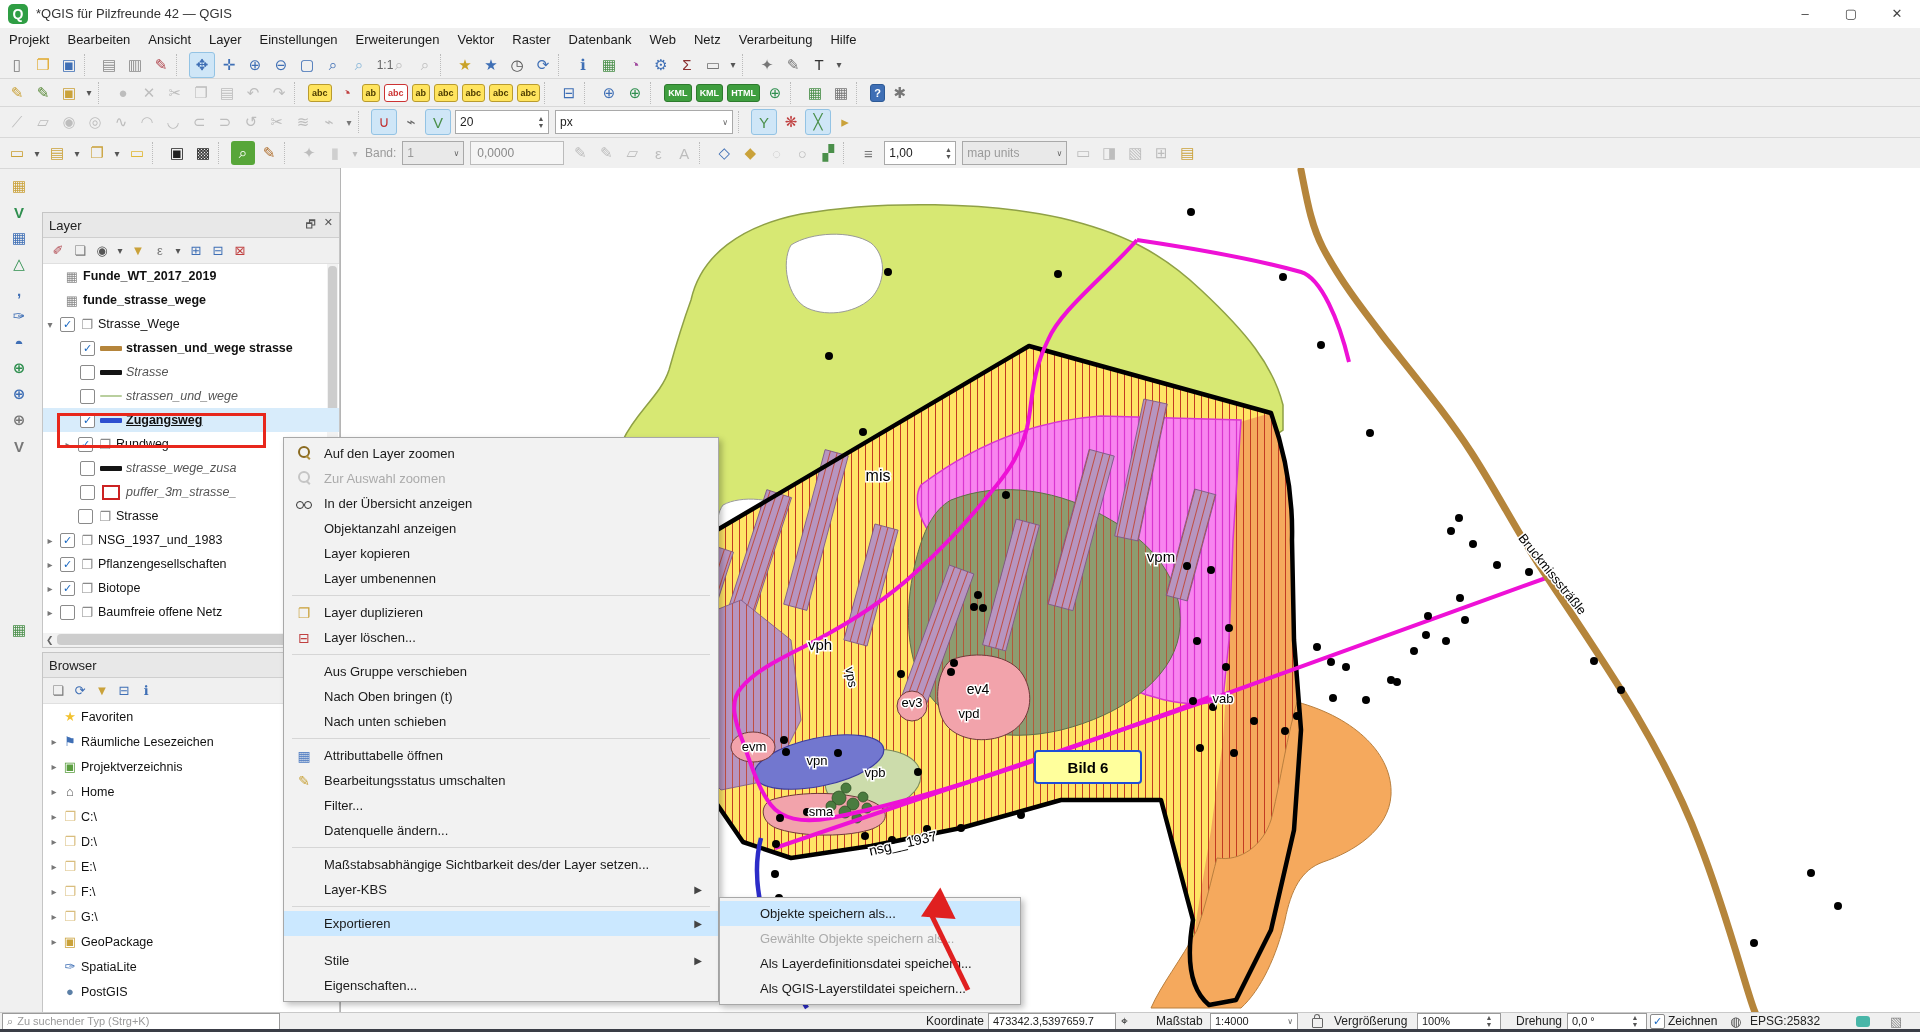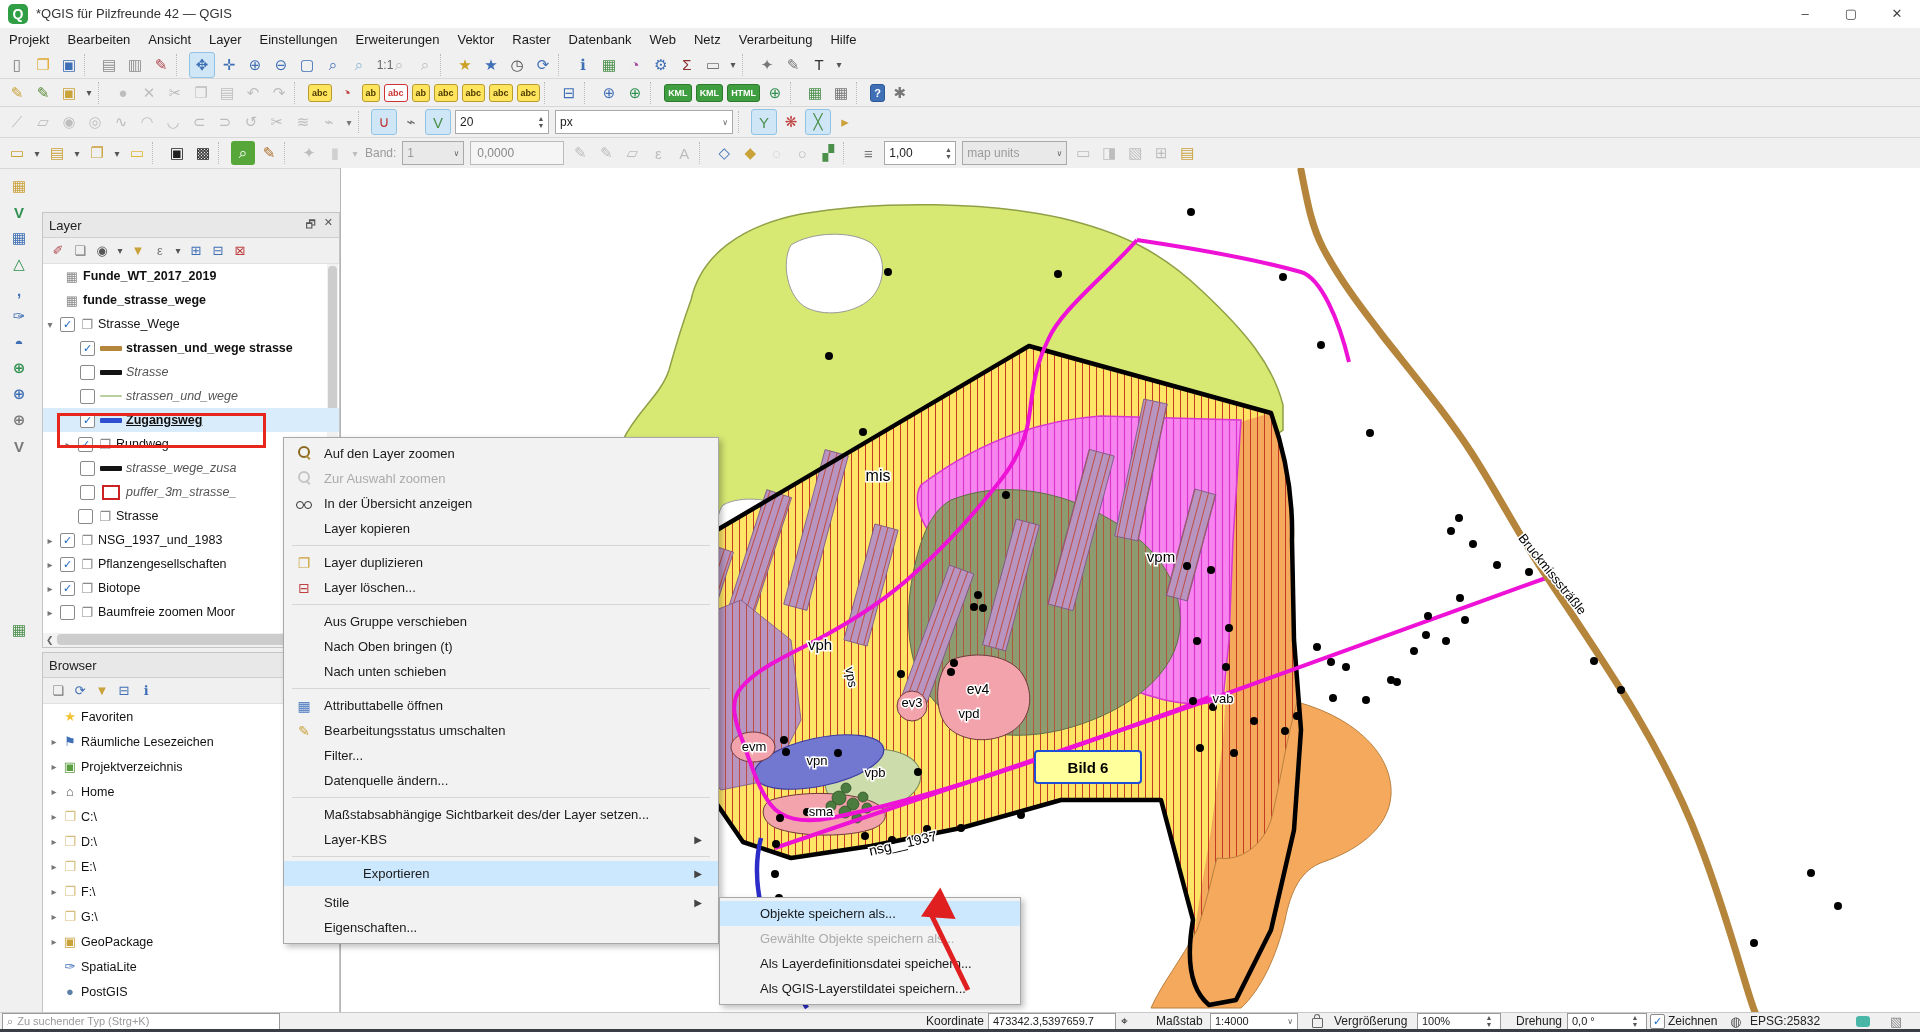--- a/index.html
+++ b/index.html
@@ -66,21 +66,21 @@
   
   .ctxmenu{position:absolute;background:#f2f2f2;border:1px solid #a8a8a8;box-shadow:3px 3px 6px rgba(0,0,0,.25);z-index:50;padding:3px 0;}
   #context-menu{left:283px;top:437px;width:434px;}
   #sub-menu{left:719px;top:897px;width:300px;}
   .mi{height:25px;display:flex;align-items:center;font-size:13px;color:#1a1a1a;padding-right:16px;}
   .mi .mico{width:40px;text-align:center;font-size:14px;flex:0 0 auto;}
   .mi.dis{color:#ababab;}
   .mi.hl{background:#cbe8ff;}
   .mi .marrow{margin-left:auto;font-size:10px;color:#444;}
   .msep{height:1px;background:#d6d6d6;margin:4px 8px;}
-  .gap8{margin-bottom:4px;gap:39px;}
+  .gap8{margin-bottom:12px;}
   
   .mag{position:relative;width:13px;height:13px;display:inline-block;}
   .mag::before{content:"";position:absolute;left:0;top:0;width:8px;height:8px;border:2px solid #8a6a1f;border-radius:50%;}
   .mag::after{content:"";position:absolute;left:9px;top:9px;width:5px;height:2px;background:#b08f3a;transform:rotate(45deg);transform-origin:0 0;}
   .mag.dis::before{border-color:#c5c5c5;} .mag.dis::after{background:#c5c5c5;}
   .glasses{position:relative;width:16px;height:8px;display:inline-block;}
   .glasses::before,.glasses::after{content:"";position:absolute;top:0;width:6px;height:6px;border:1.5px solid #333;border-radius:50%;}
   .glasses::before{left:0;} .glasses::after{right:0;}
   
   #statusbar{position:absolute;left:0;top:1012px;width:1920px;height:17px;background:#f0f0f0;border-top:1px solid #c9c9c9;
@@ -837,21 +837,21 @@
         <div class="trow2">
           <span class="caret">▸</span>
           <span class="cb">✓</span>
           <span class="licon" style="color: rgb(138, 138, 138);">❐</span>
           <span class="lname">Biotope</span>
         </div>
         <div class="trow2">
           <span class="caret">▸</span>
           <span class="cb"></span>
           <span class="licon" style="color: rgb(138, 138, 138);">❐</span>
-          <span class="lname">Baumfreie zoomen Moor</span>
+          <span class="lname">Baumfreie offene Netz</span>
         </div>
       </div>
   </div>
   <div id="redbox"></div>
 
   <div class="panel" id="browser-panel" style="top:652px;height:360px;">
     <div class="panel-header">
       <span>Browser</span>
     </div>
     <div class="panel-toolbar" id="browser-panel-toolbar" style="padding-left: 4px;">
@@ -943,21 +943,29 @@
       <div class="mi dis">
         <span class="mico"><span class="mag dis"></span></span>
         <span>Zur Auswahl zoomen</span>
       </div>
       <div class="mi">
         <span class="mico"><span class="glasses"></span></span>
         <span>In der Übersicht anzeigen</span>
       </div>
       <div class="mi">
         <span class="mico"></span>
+        <span>Objektanzahl anzeigen</span>
+      </div>
+      <div class="mi">
+        <span class="mico"></span>
         <span>Layer kopieren</span>
+      </div>
+      <div class="mi">
+        <span class="mico"></span>
+        <span>Layer umbenennen</span>
       </div>
       <div class="msep"></div>
       <div class="mi">
         <span class="mico" style="color: rgb(202, 162, 58);">❐</span>
         <span>Layer duplizieren</span>
       </div>
       <div class="mi">
         <span class="mico" style="color: rgb(192, 64, 64);">⊟</span>
         <span>Layer löschen...</span>
       </div>

